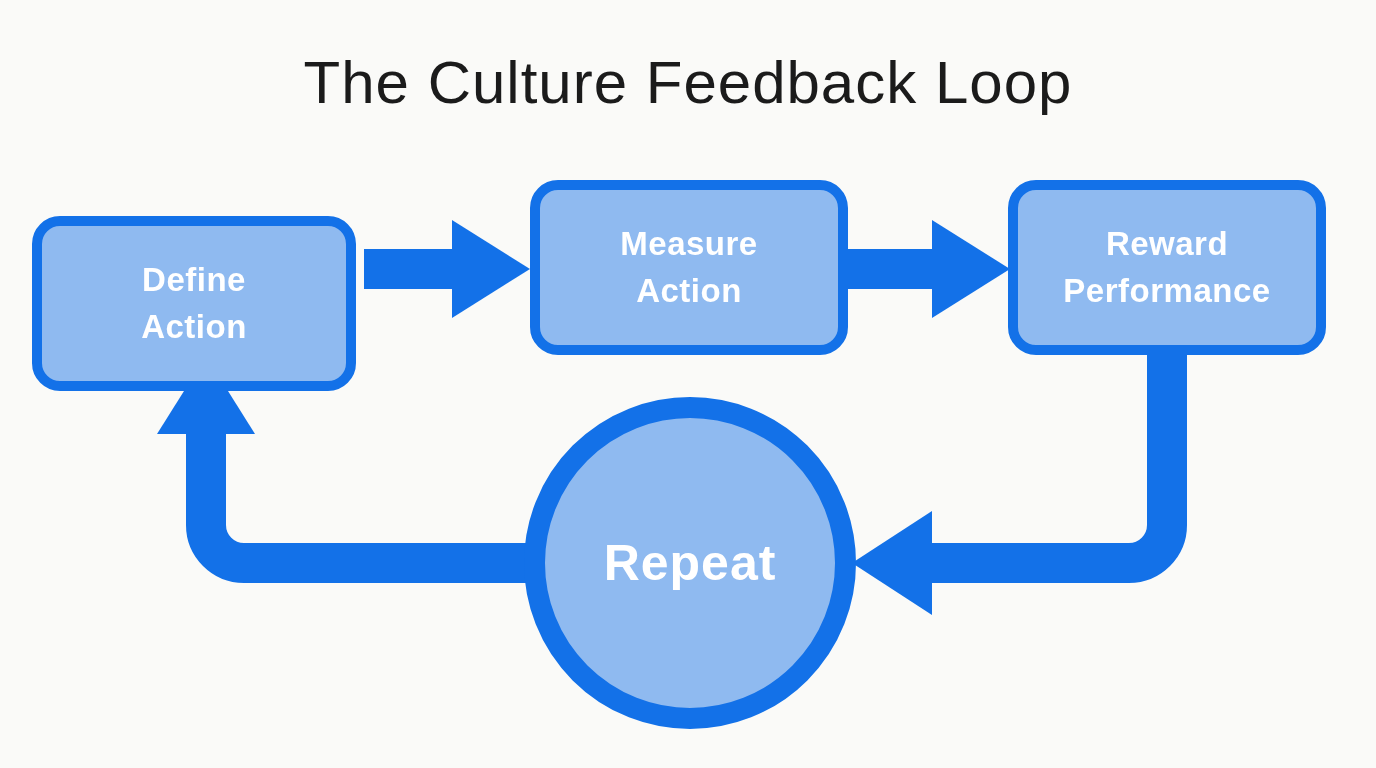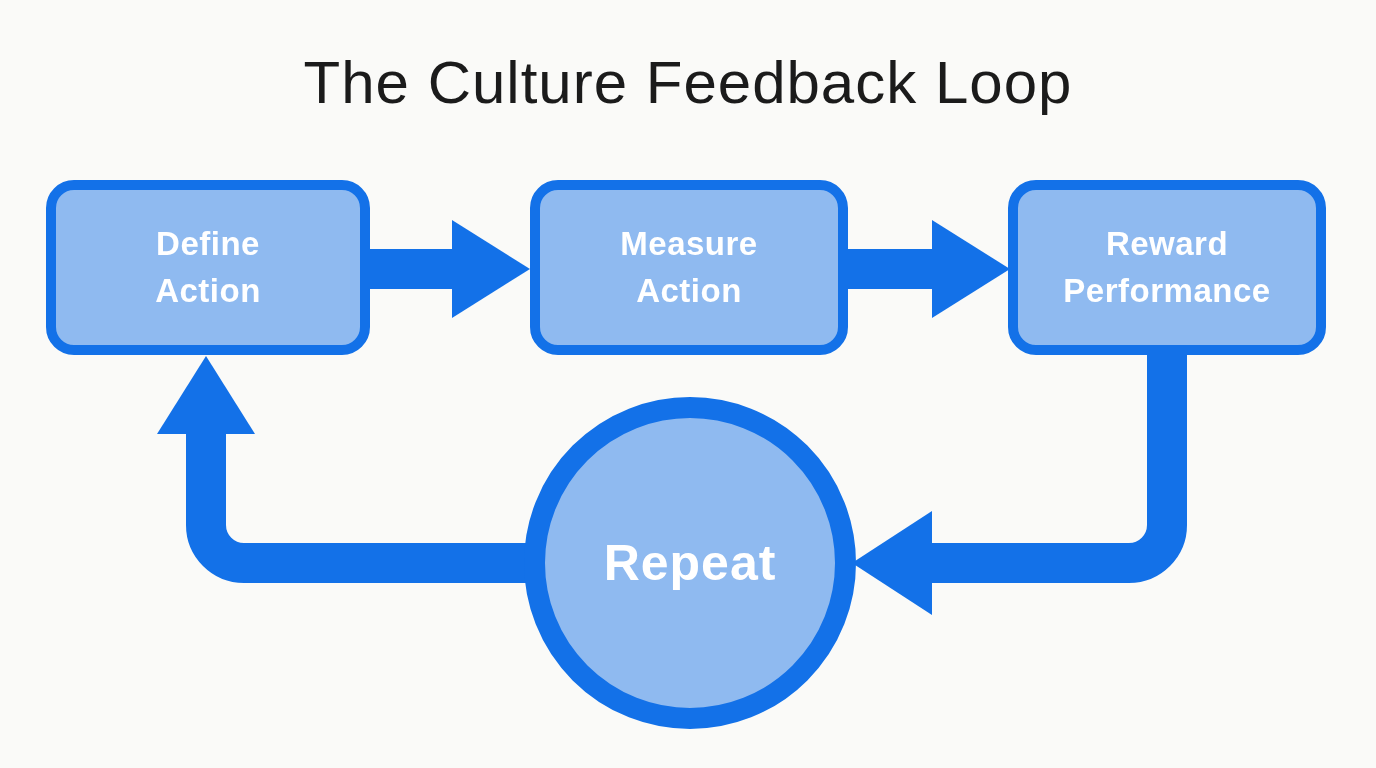--- a/index.html
+++ b/index.html
@@ -57,21 +57,21 @@
     flex-direction: column;
     align-items: center;
     justify-content: center;
     color: var(--node-text);
     font-size: 33px;
     font-weight: 700;
     letter-spacing: 0.5px;
     line-height: 1.4;
     text-align: center;
   }
-  .node-define { left: 46px; width: 324px; }
+  .node-define { left: 32px; width: 324px; margin-top: 36px; }
   .node-measure { left: 530px; width: 318px; }
   .node-reward { left: 1008px; width: 318px; }
   .loop-circle {
     position: absolute;
     left: 524px;
     top: 397px;
     width: 332px;
     height: 332px;
     background: var(--node-fill);
     border: 21px solid var(--arrow-blue);

